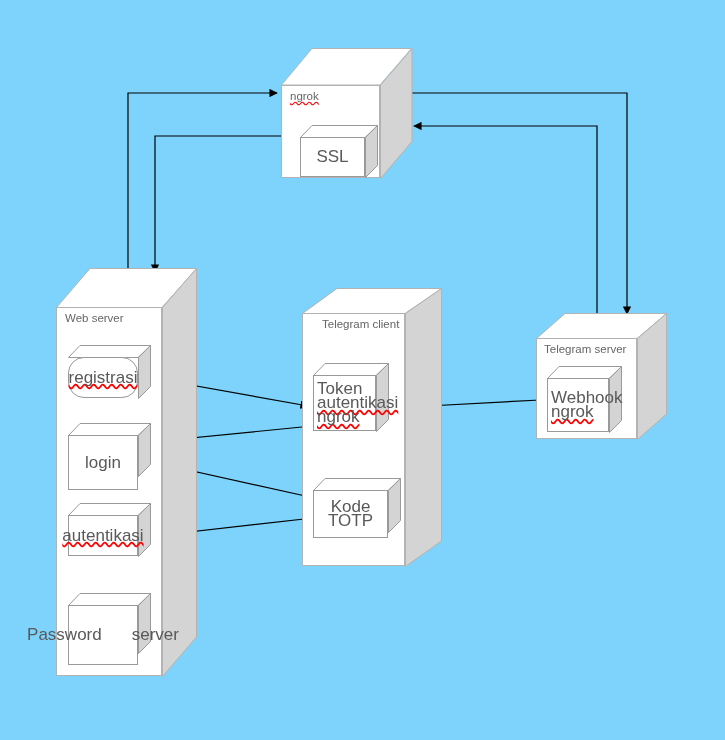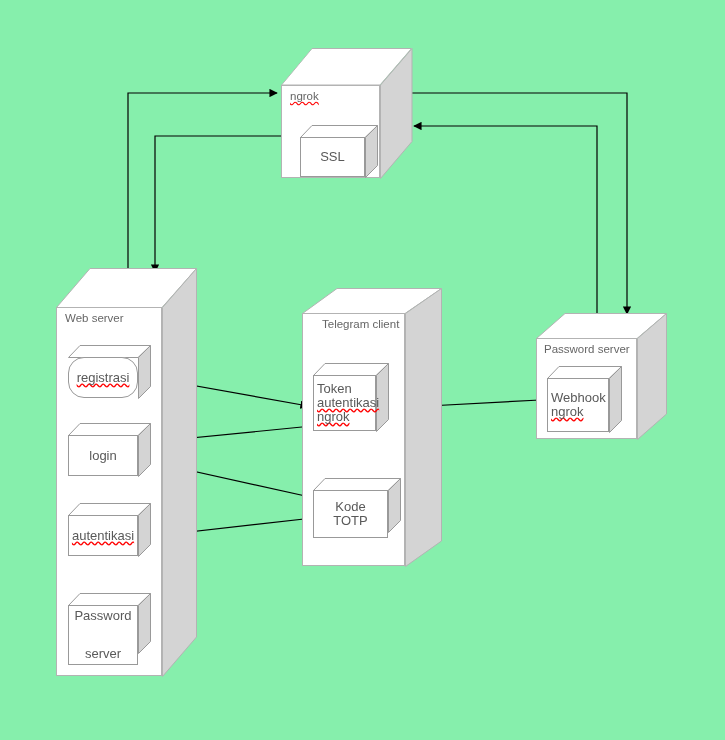--- a/index.html
+++ b/index.html
@@ -8,21 +8,21 @@
     padding: 0;
     background: #ffffff;
   }
   body {
     font-family: "Liberation Sans", "DejaVu Sans", sans-serif;
   }
   #canvas {
     position: relative;
     width: 725px;
     height: 740px;
-    background: #86efac;
+    background: #7dd3fc;
     overflow: hidden;
   }
   #edges {
     position: absolute;
     left: 0;
     top: 0;
     width: 725px;
     height: 740px;
     pointer-events: none;
   }
@@ -84,21 +84,21 @@
   }
   .comp3d .c-top {
     position: absolute;
     background: #ffffff;
     border: 1px solid #999999;
     box-sizing: border-box;
     z-index: 1;
   }
   .comp-label {
     color: #595959;
-    font-size: 13px;
+    font-size: 17px;
     line-height: 14px;
     padding: 0 3px;
   }
   
   .sp {
     text-decoration: underline wavy #ff0000;
     text-decoration-skip-ink: none;
     text-underline-offset: 1px;
   }
 </style>
@@ -210,21 +210,21 @@
       <div style="position:absolute; left:0px; top:0px;">
         <svg width="83" height="14" viewBox="0 0 83 14" xmlns="http://www.w3.org/2000/svg">
           <polygon points="12,0.5 82.5,0.5 70,12.5 0.5,12.5" fill="#ffffff" stroke="#999999" stroke-width="1"></polygon>
         </svg>
       </div>
       <div style="position:absolute; left:70px; top:0px;">
         <svg width="14" height="55" viewBox="0 0 14 55" xmlns="http://www.w3.org/2000/svg">
           <polygon points="0.5,12.5 12.5,0.5 12.5,41.5 0.5,53.5" fill="#d4d4d4" stroke="#999999" stroke-width="1"></polygon>
         </svg>
       </div>
-      <div class="c-front" style="left:0px; top:12px; width:70px; height:41px;">
+      <div class="c-front" style="left:0px; top:12px; width:70px; height:55px;">
         <span class="comp-label">login</span>
       </div>
     </div>
 
     <div class="comp3d" style="left:12px; top:235px;">
       <div style="position:absolute; left:0px; top:0px;">
         <svg width="83" height="14" viewBox="0 0 83 14" xmlns="http://www.w3.org/2000/svg">
           <polygon points="12,0.5 82.5,0.5 70,12.5 0.5,12.5" fill="#ffffff" stroke="#999999" stroke-width="1"></polygon>
         </svg>
       </div>
@@ -242,21 +242,21 @@
       <div style="position:absolute; left:0px; top:0px;">
         <svg width="83" height="14" viewBox="0 0 83 14" xmlns="http://www.w3.org/2000/svg">
           <polygon points="12,0.5 82.5,0.5 70,12.5 0.5,12.5" fill="#ffffff" stroke="#999999" stroke-width="1"></polygon>
         </svg>
       </div>
       <div style="position:absolute; left:70px; top:0px;">
         <svg width="14" height="62" viewBox="0 0 14 62" xmlns="http://www.w3.org/2000/svg">
           <polygon points="0.5,12.5 12.5,0.5 12.5,48.5 0.5,60.5" fill="#d4d4d4" stroke="#999999" stroke-width="1"></polygon>
         </svg>
       </div>
-      <div class="c-front" style="left:0px; top:12px; width:70px; height:60px; flex-direction:column;gap:24px;">
+      <div class="c-front" style="left:0px; top:12px; width:70px; height:60px; flex-direction:row;gap:24px;">
         <span class="comp-label">Password</span>
         <span class="comp-label">server</span>
       </div>
     </div>
   </div>
 
   <div class="node3d" style="left:302px; top:288px;">
     <div style="position:absolute; left:0px; top:0px;">
       <svg width="140" height="27" viewBox="0 0 140 27" xmlns="http://www.w3.org/2000/svg">
         <polygon points="35,0.5 139.5,0.5 103,25.5 0.5,25.5" fill="#ffffff" stroke="#b3b3b3" stroke-width="1"></polygon>
@@ -313,21 +313,21 @@
         <polygon points="29,0.5 130.5,0.5 101,25.5 0.5,25.5" fill="#ffffff" stroke="#b3b3b3" stroke-width="1"></polygon>
       </svg>
     </div>
     <div style="position:absolute; left:101px; top:0px;">
       <svg width="31" height="128" viewBox="0 0 31 128" xmlns="http://www.w3.org/2000/svg">
         <polygon points="0.5,25.5 29.5,0.5 29.5,101 0.5,126.5" fill="#d4d4d4" stroke="#b3b3b3" stroke-width="1"></polygon>
       </svg>
     </div>
     <div class="face-front" style="left:0px; top:25px; width:101px; height:101px;"></div>
     <div class="node-label" style="left:8px; top:30px;">
-      <span>Password server</span>
+      <span>Telegram server</span>
     </div>
 
     <div class="comp3d" style="left:11px; top:53px;">
       <div style="position:absolute; left:0px; top:0px;">
         <svg width="75" height="14" viewBox="0 0 75 14" xmlns="http://www.w3.org/2000/svg">
           <polygon points="12,0.5 74.5,0.5 62,12.5 0.5,12.5" fill="#ffffff" stroke="#999999" stroke-width="1"></polygon>
         </svg>
       </div>
       <div style="position:absolute; left:62px; top:0px;">
         <svg width="14" height="68" viewBox="0 0 14 68" xmlns="http://www.w3.org/2000/svg">

